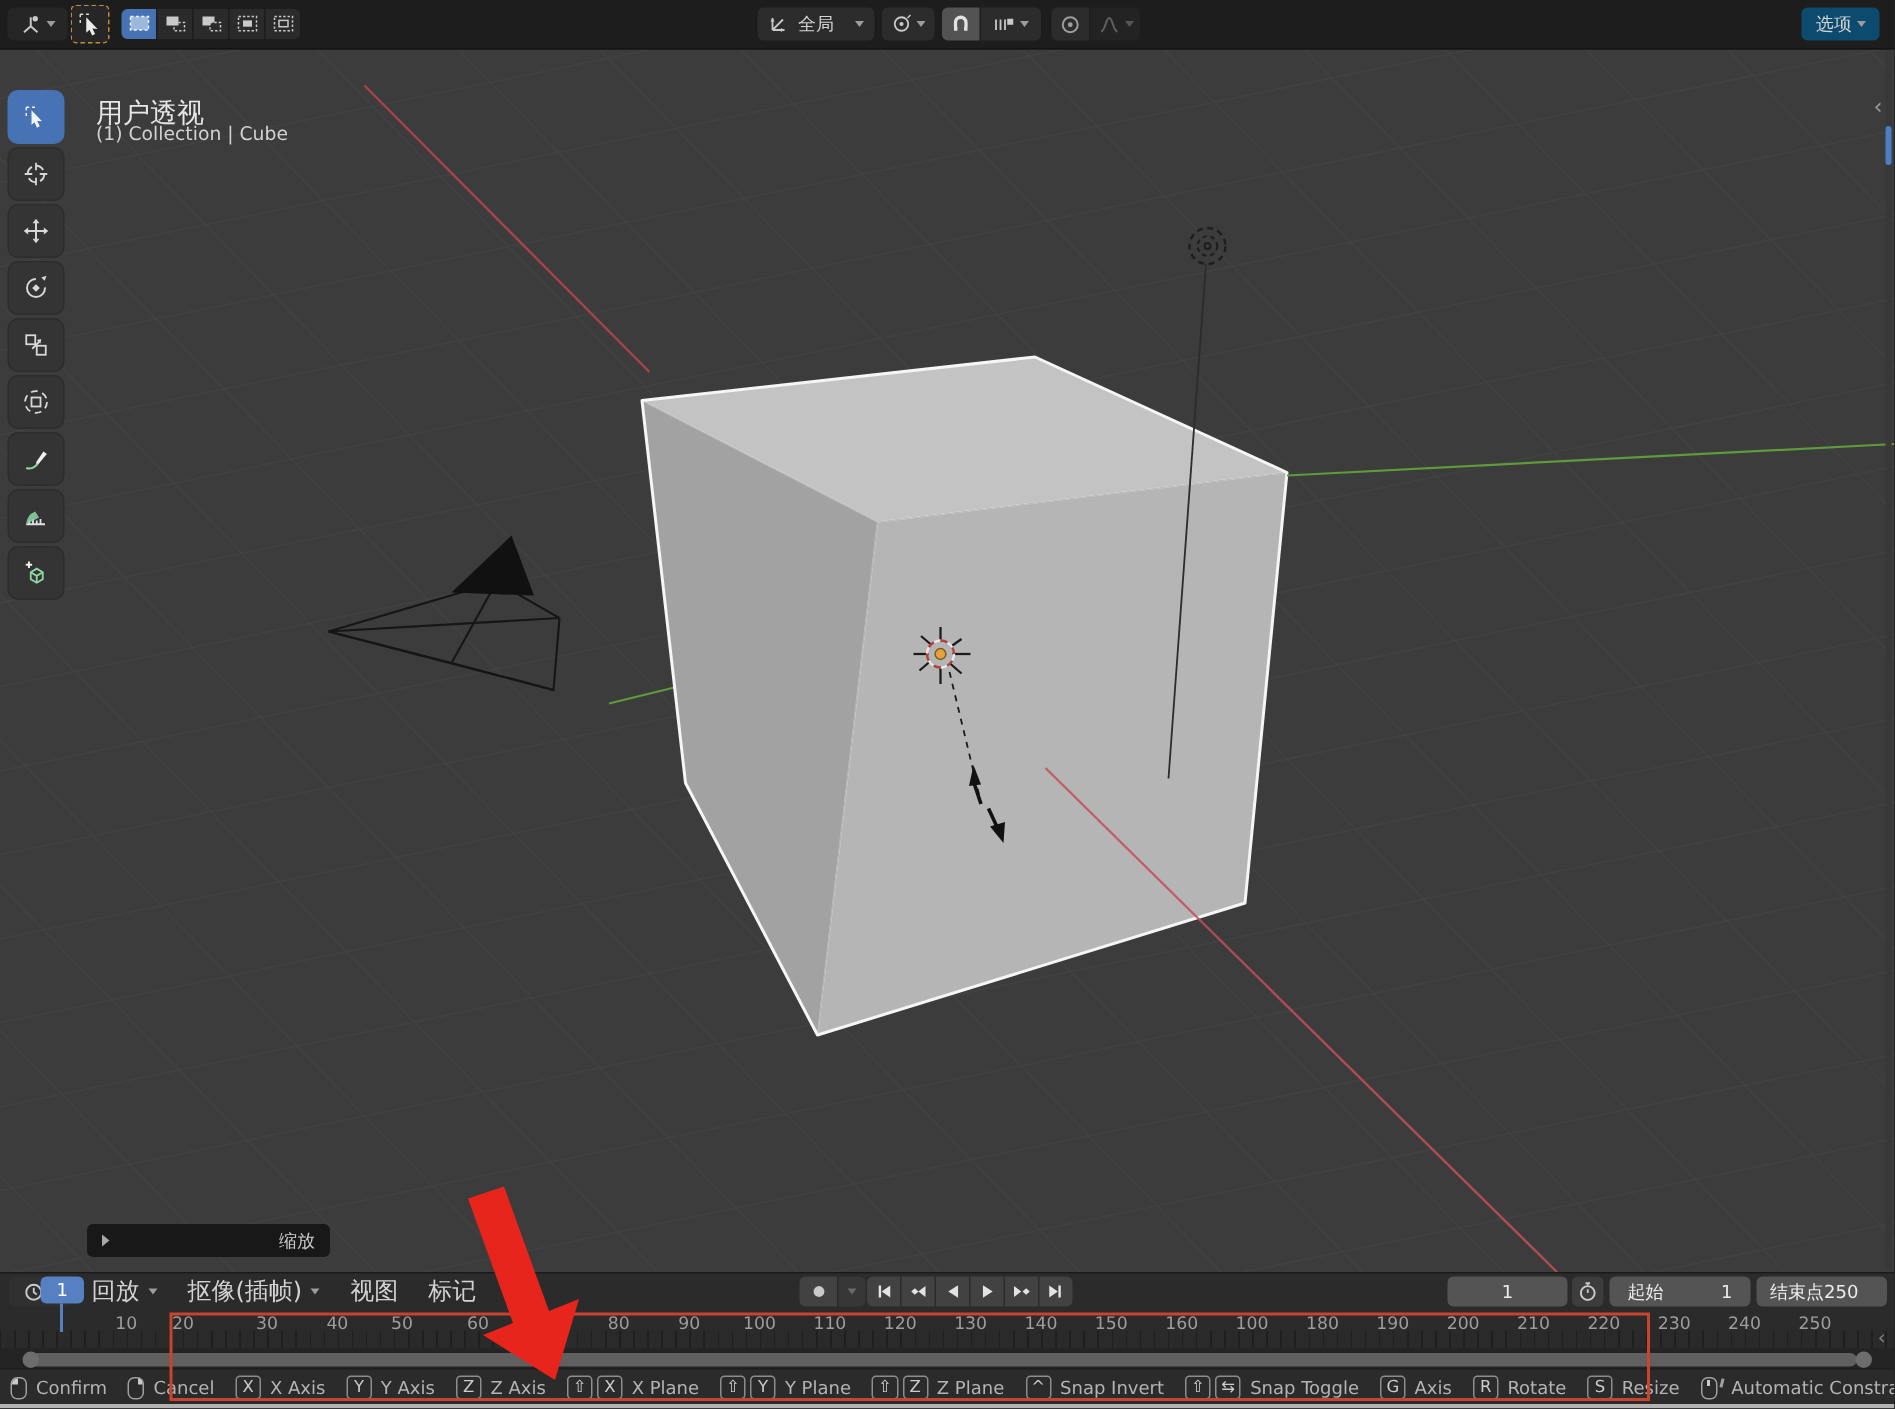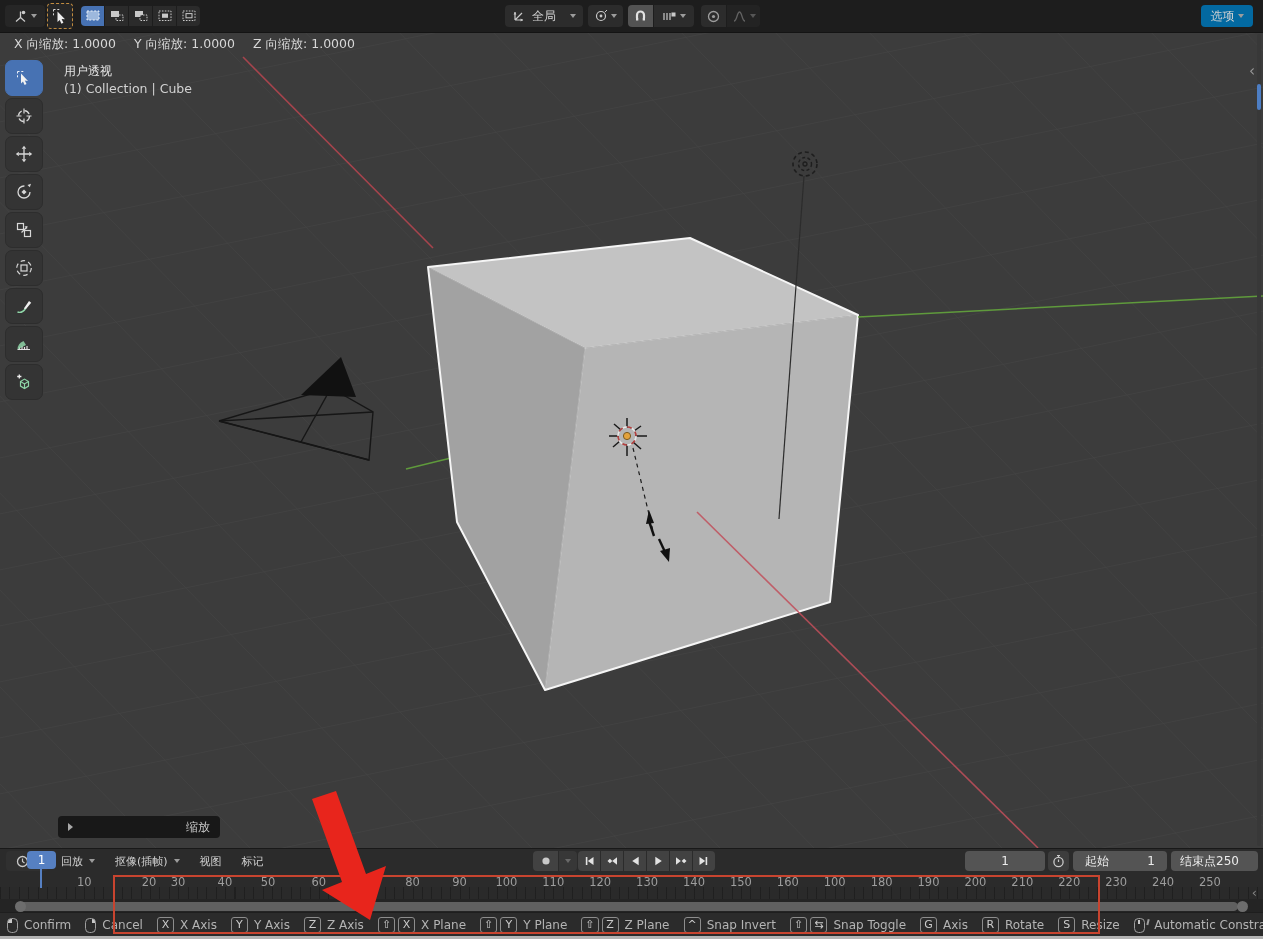--- a/index.html
+++ b/index.html
@@ -18,48 +18,48 @@
   #mode-group{position:absolute;left:81px;top:6px;display:flex;gap:1px;}
   .mode-btn{width:23px;height:20px;background:#2b2b2b;display:flex;align-items:center;justify-content:center;}
   .mode-btn:first-child{border-radius:4px 0 0 4px;background:#4772b3;}
   .mode-btn:last-child{border-radius:0 4px 4px 0;}
   #orient-dd{left:505px;top:5px;width:78px;background:#2c2c2c;justify-content:flex-start;padding:0 7px;box-sizing:border-box;}
   #pivot-dd{left:588px;top:5px;width:35px;background:#2c2c2c;}
   #snap-btn{left:628px;top:5px;width:25px;background:#535353;border-radius:4px 0 0 4px;}
   #snapto-dd{left:654px;top:5px;width:40px;background:#2c2c2c;border-radius:0 4px 4px 0;}
   #prop-btn{left:701px;top:5px;width:25px;background:#2c2c2c;border-radius:4px 0 0 4px;}
   #falloff-dd{left:727px;top:5px;width:33px;background:#2c2c2c;border-radius:0 4px 4px 0;opacity:.45;}
-  #options-dd{right:10px;top:5px;width:52px;background:#0369a1;}
+  #options-dd{right:10px;top:5px;width:52px;background:#0c4a6e;}
   .chev{width:0;height:0;border-left:3.5px solid transparent;border-right:3.5px solid transparent;
         border-top:4.5px solid #9c9c9c;}
   
   #vp{position:absolute;left:0;top:0;z-index:1;}
   .vp-overlay{position:absolute;z-index:3;}
   #xform-status{left:14px;top:36px;display:flex;gap:18px;color:#d8d8d8;font-size:12.5px;}
-  #view-label{left:64px;top:63px;color:#e6e6e6;font-size:12px;}
+  #view-label{left:64px;top:63px;color:#e6e6e6;font-size:18px;}
   #breadcrumb{left:64px;top:81px;color:#d2d2d2;font-size:12.5px;}
   #toolbar{left:5px;top:60px;display:flex;flex-direction:column;gap:2px;}
   .tool-btn{width:38px;height:36px;background:#343434;border:1px solid #2d2d2d;border-radius:7px;
             display:flex;align-items:center;justify-content:center;box-sizing:border-box;}
   .tool-btn.active{background:#4772b3;border-color:#4772b3;}
   #npanel-toggle{right:8px;top:64px;color:#9a9a9a;font-size:15px;line-height:14px;}
   #vp-scroll-track{right:2px;top:34px;width:4px;height:812px;background:#383838;border-radius:2px;}
   #vp-scroll-thumb{right:2px;top:84px;width:4px;height:26px;background:#4d7ec4;border-radius:2px;}
   #op-panel{left:58px;top:816px;width:162px;height:22px;background:rgba(22,22,22,.95);border-radius:4px;
             display:flex;align-items:center;gap:9px;padding:0 10px;box-sizing:border-box;color:#c9c9c9;justify-content:space-between;}
   .tri-right{width:0;height:0;border-top:4px solid transparent;border-bottom:4px solid transparent;
              border-left:5px solid #a8a8a8;}
   
   #timeline{position:absolute;left:0;top:848px;width:100%;height:64px;background:#262626;z-index:20;
             border-top:1px solid #191919;}
   #tl-header{position:absolute;left:0;top:0;width:100%;height:25px;background:#2b2b2b;border-bottom:1px solid #222;}
   #tl-editor-select{position:absolute;left:6px;top:2px;width:42px;height:20px;background:#303030;border-radius:4px;
                     display:flex;align-items:center;justify-content:center;gap:4px;}
   #tl-menus{position:absolute;left:52px;top:1px;display:flex;gap:2px;}
-  .tl-menu{display:flex;align-items:center;gap:6px;height:22px;padding:0 9px;color:#d2d2d2;font-size:11px;border-radius:4px;text-align:center;}
+  .tl-menu{display:flex;align-items:center;gap:6px;height:22px;padding:0 9px;color:#d2d2d2;font-size:16px;border-radius:4px;text-align:center;}
   #rec-group{position:absolute;left:533px;top:2px;display:flex;gap:1px;}
   .tl-btn{width:22px;height:20px;background:#424242;display:flex;align-items:center;justify-content:center;}
   #rec-group .tl-btn:first-child{border-radius:4px 0 0 4px;width:25px;}
   #rec-group .tl-btn:last-child{border-radius:0 4px 4px 0;opacity:.55;width:18px;}
   #transport{position:absolute;left:578px;top:2px;display:flex;gap:1px;}
   #transport .tl-btn:first-child{border-radius:4px 0 0 4px;}
   #transport .tl-btn:last-child{border-radius:0 4px 4px 0;}
   .tl-field{position:absolute;top:2px;height:20px;background:#545454;border-radius:4px;color:#ececec;
             display:flex;align-items:center;box-sizing:border-box;font-size:12px;}
   #frame-field{left:965px;width:80px;justify-content:center;}
@@ -302,25 +302,20 @@
           </svg>
         </span>
     <span class="chev"></span>
   </div>
   <div id="options-dd" class="tb-btn">
     <span>选项</span>
     <span class="chev"></span>
   </div>
 </div>
 
-<div id="xform-status" class="vp-overlay">
-  <span>X 向缩放: 1.0000</span>
-  <span>Y 向缩放: 1.0000</span>
-  <span>Z 向缩放: 1.0000</span>
-</div>
 <div id="view-label" class="vp-overlay">用户透视</div>
 <div id="breadcrumb" class="vp-overlay">(1) Collection | Cube</div>
 <div id="toolbar" class="vp-overlay">
       <div class="tool-btn active">
         <span>
           <svg width="18" height="18" viewBox="0 0 18 18">
             <path d="M2.5 2.5h6M2.5 2.5v6" stroke="#eef3fa" stroke-dasharray="2 1.8" fill="none"></path>
             <path d="M6 4.5l7 7.4-3.2-.3 1.7 3.5-1.9 1-1.6-3.6-2 1.9z" fill="#f2f2f2"></path>
           </svg>
         </span>
@@ -502,21 +497,21 @@
       <span>起始</span>
       <span>1</span>
     </div>
     <div id="end-field" class="tl-field">
       <span>结束点</span>
       <span>250</span>
     </div>
   </div>
   <div id="ruler">
         <span class="tick" style="left: 68.2154px;">10</span>
-        <span class="tick" style="left: 133px;">20</span>
+        <span class="tick" style="left: 106px;">20</span>
         <span class="tick" style="left: 162.027px;">30</span>
         <span class="tick" style="left: 208.933px;">40</span>
         <span class="tick" style="left: 252px;">50</span>
         <span class="tick" style="left: 302.745px;">60</span>
         <span class="tick" style="left: 349.651px;">70</span>
         <span class="tick" style="left: 396.557px;">80</span>
         <span class="tick" style="left: 443.463px;">90</span>
         <span class="tick" style="left: 490.369px;">100</span>
         <span class="tick" style="left: 537.275px;">110</span>
         <span class="tick" style="left: 584.181px;">120</span>

